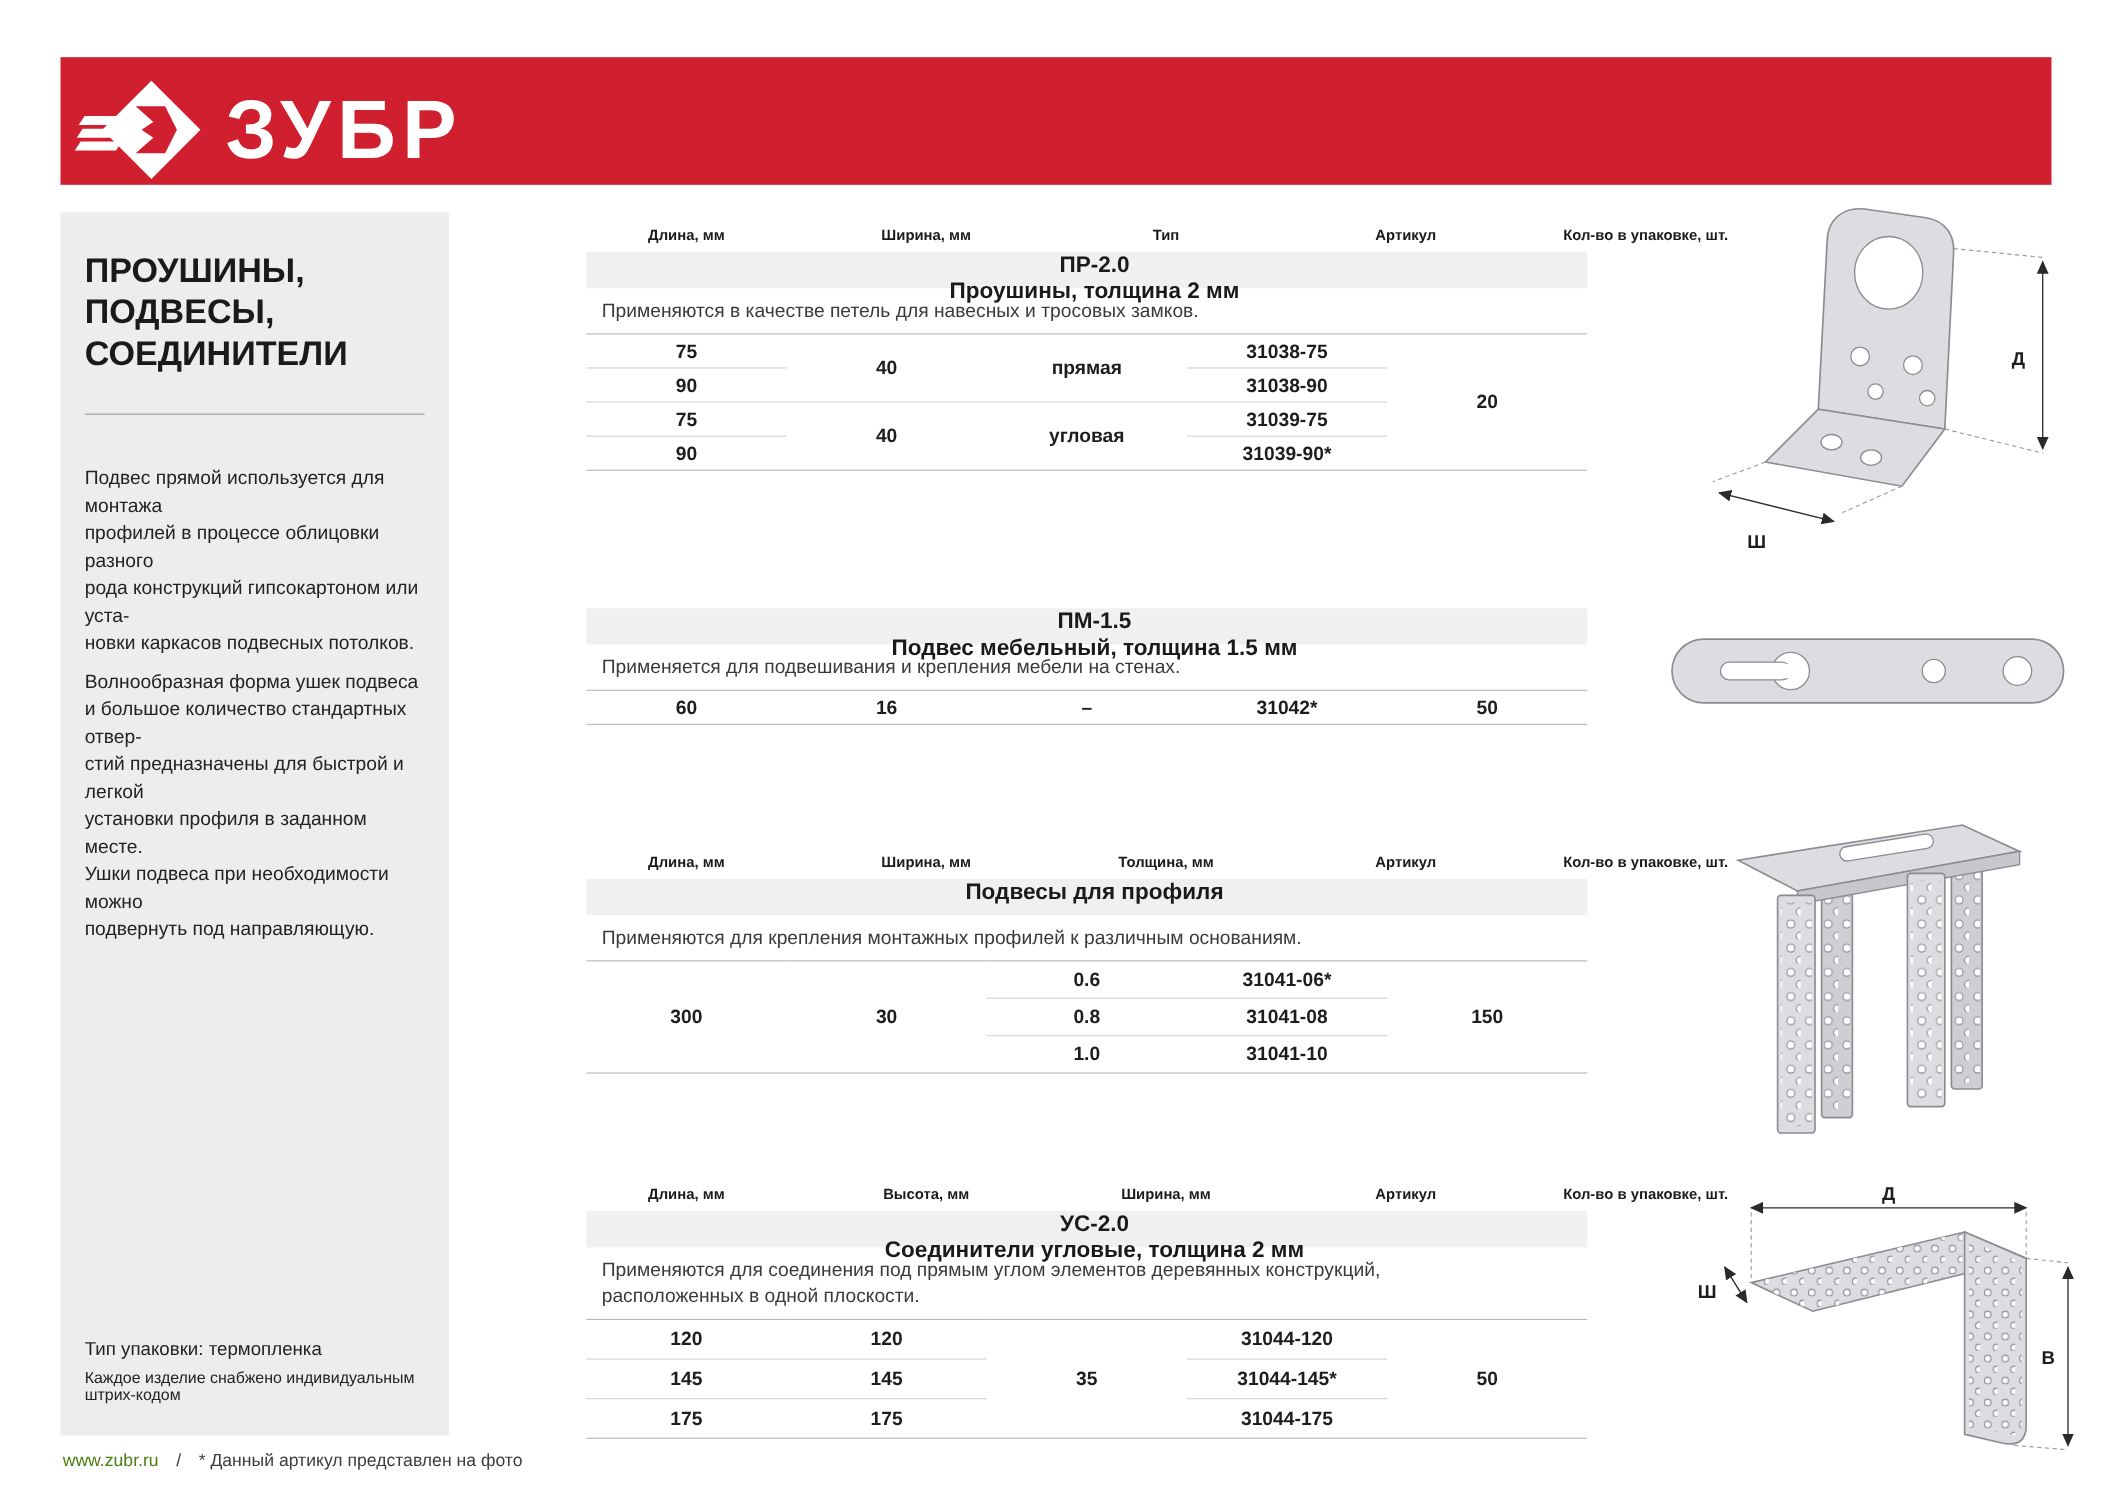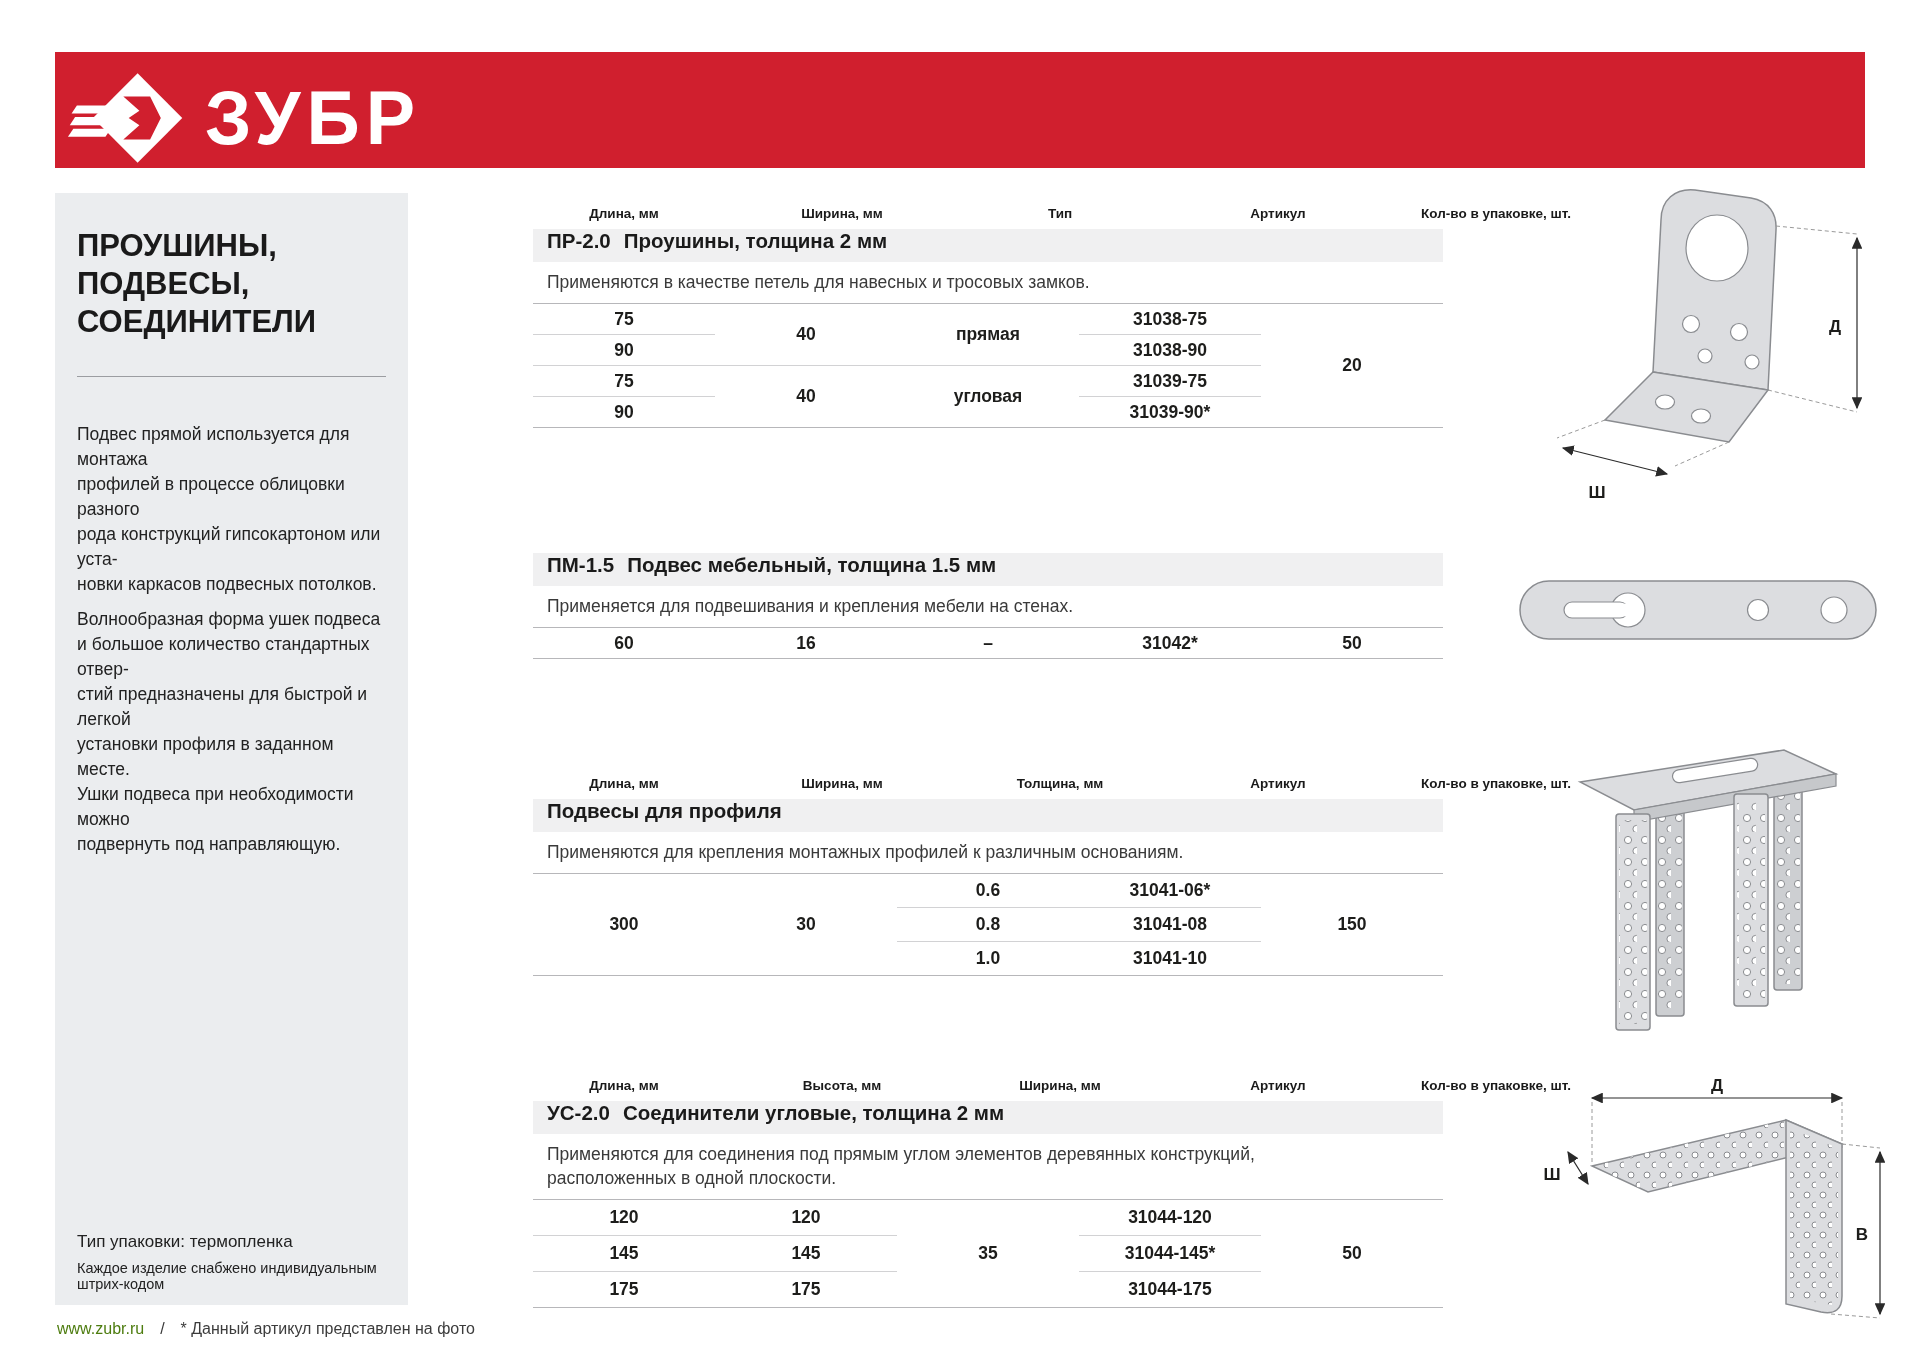--- a/index.html
+++ b/index.html
@@ -11,35 +11,35 @@
              display:flex;align-items:flex-end;padding-left:12px;box-sizing:border-box;}
   .logo{display:flex;align-items:center;gap:20px;}
   .logo-text{color:#fff;font-size:74px;font-weight:bold;letter-spacing:6px;line-height:1;transform:scaleY(1.02);}
 
   
   .sidebar{position:absolute;left:55px;top:193px;width:353px;height:1112px;background:#ebedef;
            box-sizing:border-box;padding:34px 22px 20px 22px;}
   .sidebar-title{font-size:31px;font-weight:bold;line-height:38px;white-space:pre-line;margin:0 0 27px 0;color:#1a1a1a;}
   .sidebar p{font-size:17.5px;line-height:25px;white-space:pre-line;margin:0 0 10px 0;color:#222;}
   .sidebar hr{border:none;border-top:1px solid #9b9da1;margin:35px 0 45px 0;}
-  .packaging{position:absolute;left:22px;bottom:13px;}
+  .packaging{position:absolute;left:22px;bottom:28px;}
   .packaging-type{font-size:17px;margin-bottom:8px;color:#222;}
   .packaging-note{font-size:14.5px;color:#222;}
 
   
   .footer{position:absolute;left:57px;top:1320px;display:flex;gap:16px;font-size:16px;color:#3c3c3c;}
   .footer .site{color:#4d7c0f;text-decoration:none;}
 
   
   .tblock{position:absolute;left:533px;width:910px;}
   #t1{top:200px;} #t2{top:553px;} #t3{top:770px;} #t4{top:1072px;}
   .cols{display:grid;grid-template-columns:repeat(5,182px);height:26px;align-items:center;
         text-align:center;font-size:13.5px;font-weight:bold;margin-bottom:3px;color:#1a1a1a;gap:36px;}
-  .band{background:#f0f0f1;height:33px;display:flex;gap:13px;
-        padding-left:14px;box-sizing:border-box;font-size:20.5px;font-weight:bold;color:#1a1a1a;}
+  .band{background:#f0f0f1;height:33px;display:flex;align-items:center;
+        padding-left:14px;box-sizing:border-box;font-size:20.5px;font-weight:bold;color:#1a1a1a;flex-direction:column;}
   .band .code:empty{display:none;}
   .desc{font-size:17.5px;color:#3a3a3a;line-height:24px;padding:8px 0 9px 14px;white-space:pre-line;}
   table.spec{border-collapse:collapse;table-layout:fixed;width:910px;
              border-top:1px solid #b7b7ba;border-bottom:1px solid #b7b7ba;}
   table.spec td{text-align:center;vertical-align:middle;font-size:17.5px;font-weight:bold;
                 height:30px;padding:0;color:#1d1d1b;}
   #t3 table.spec td{height:33px;} #t4 table.spec td{height:35px;}
   td.art{font-weight:normal;color:#3a3a3a;}
   td.bb{border-bottom:1px solid #d2d2d4;}
 

